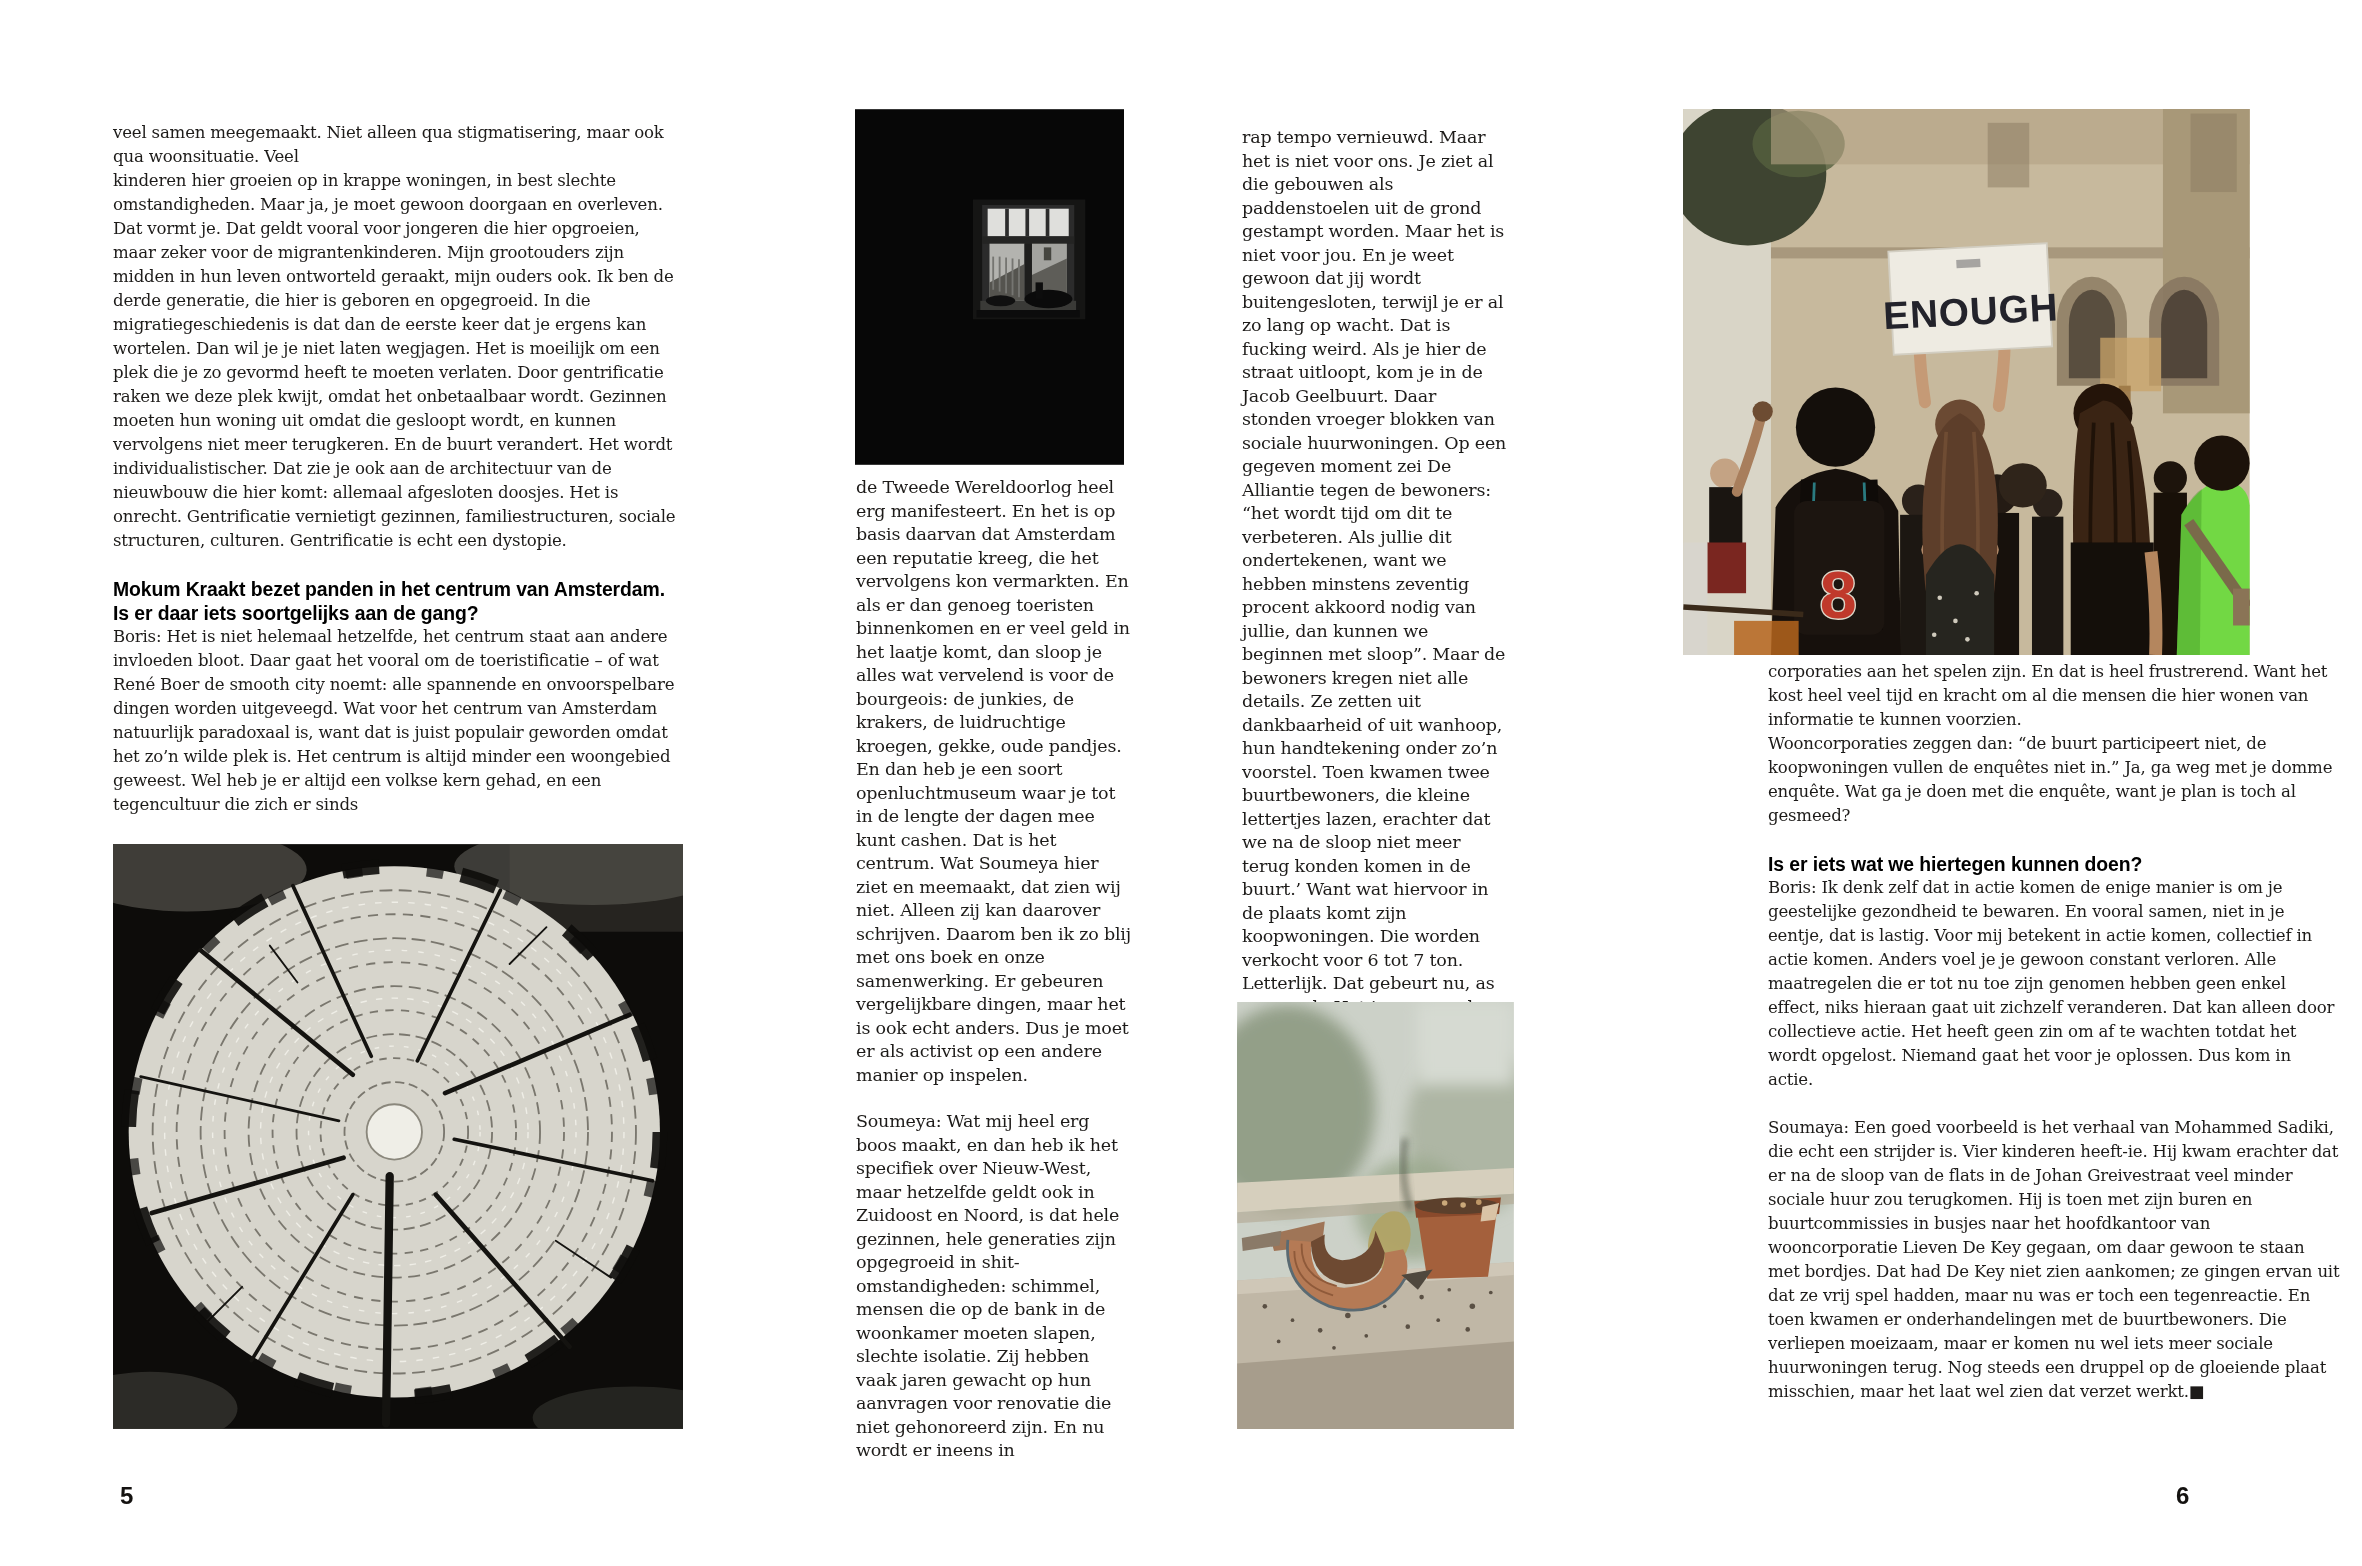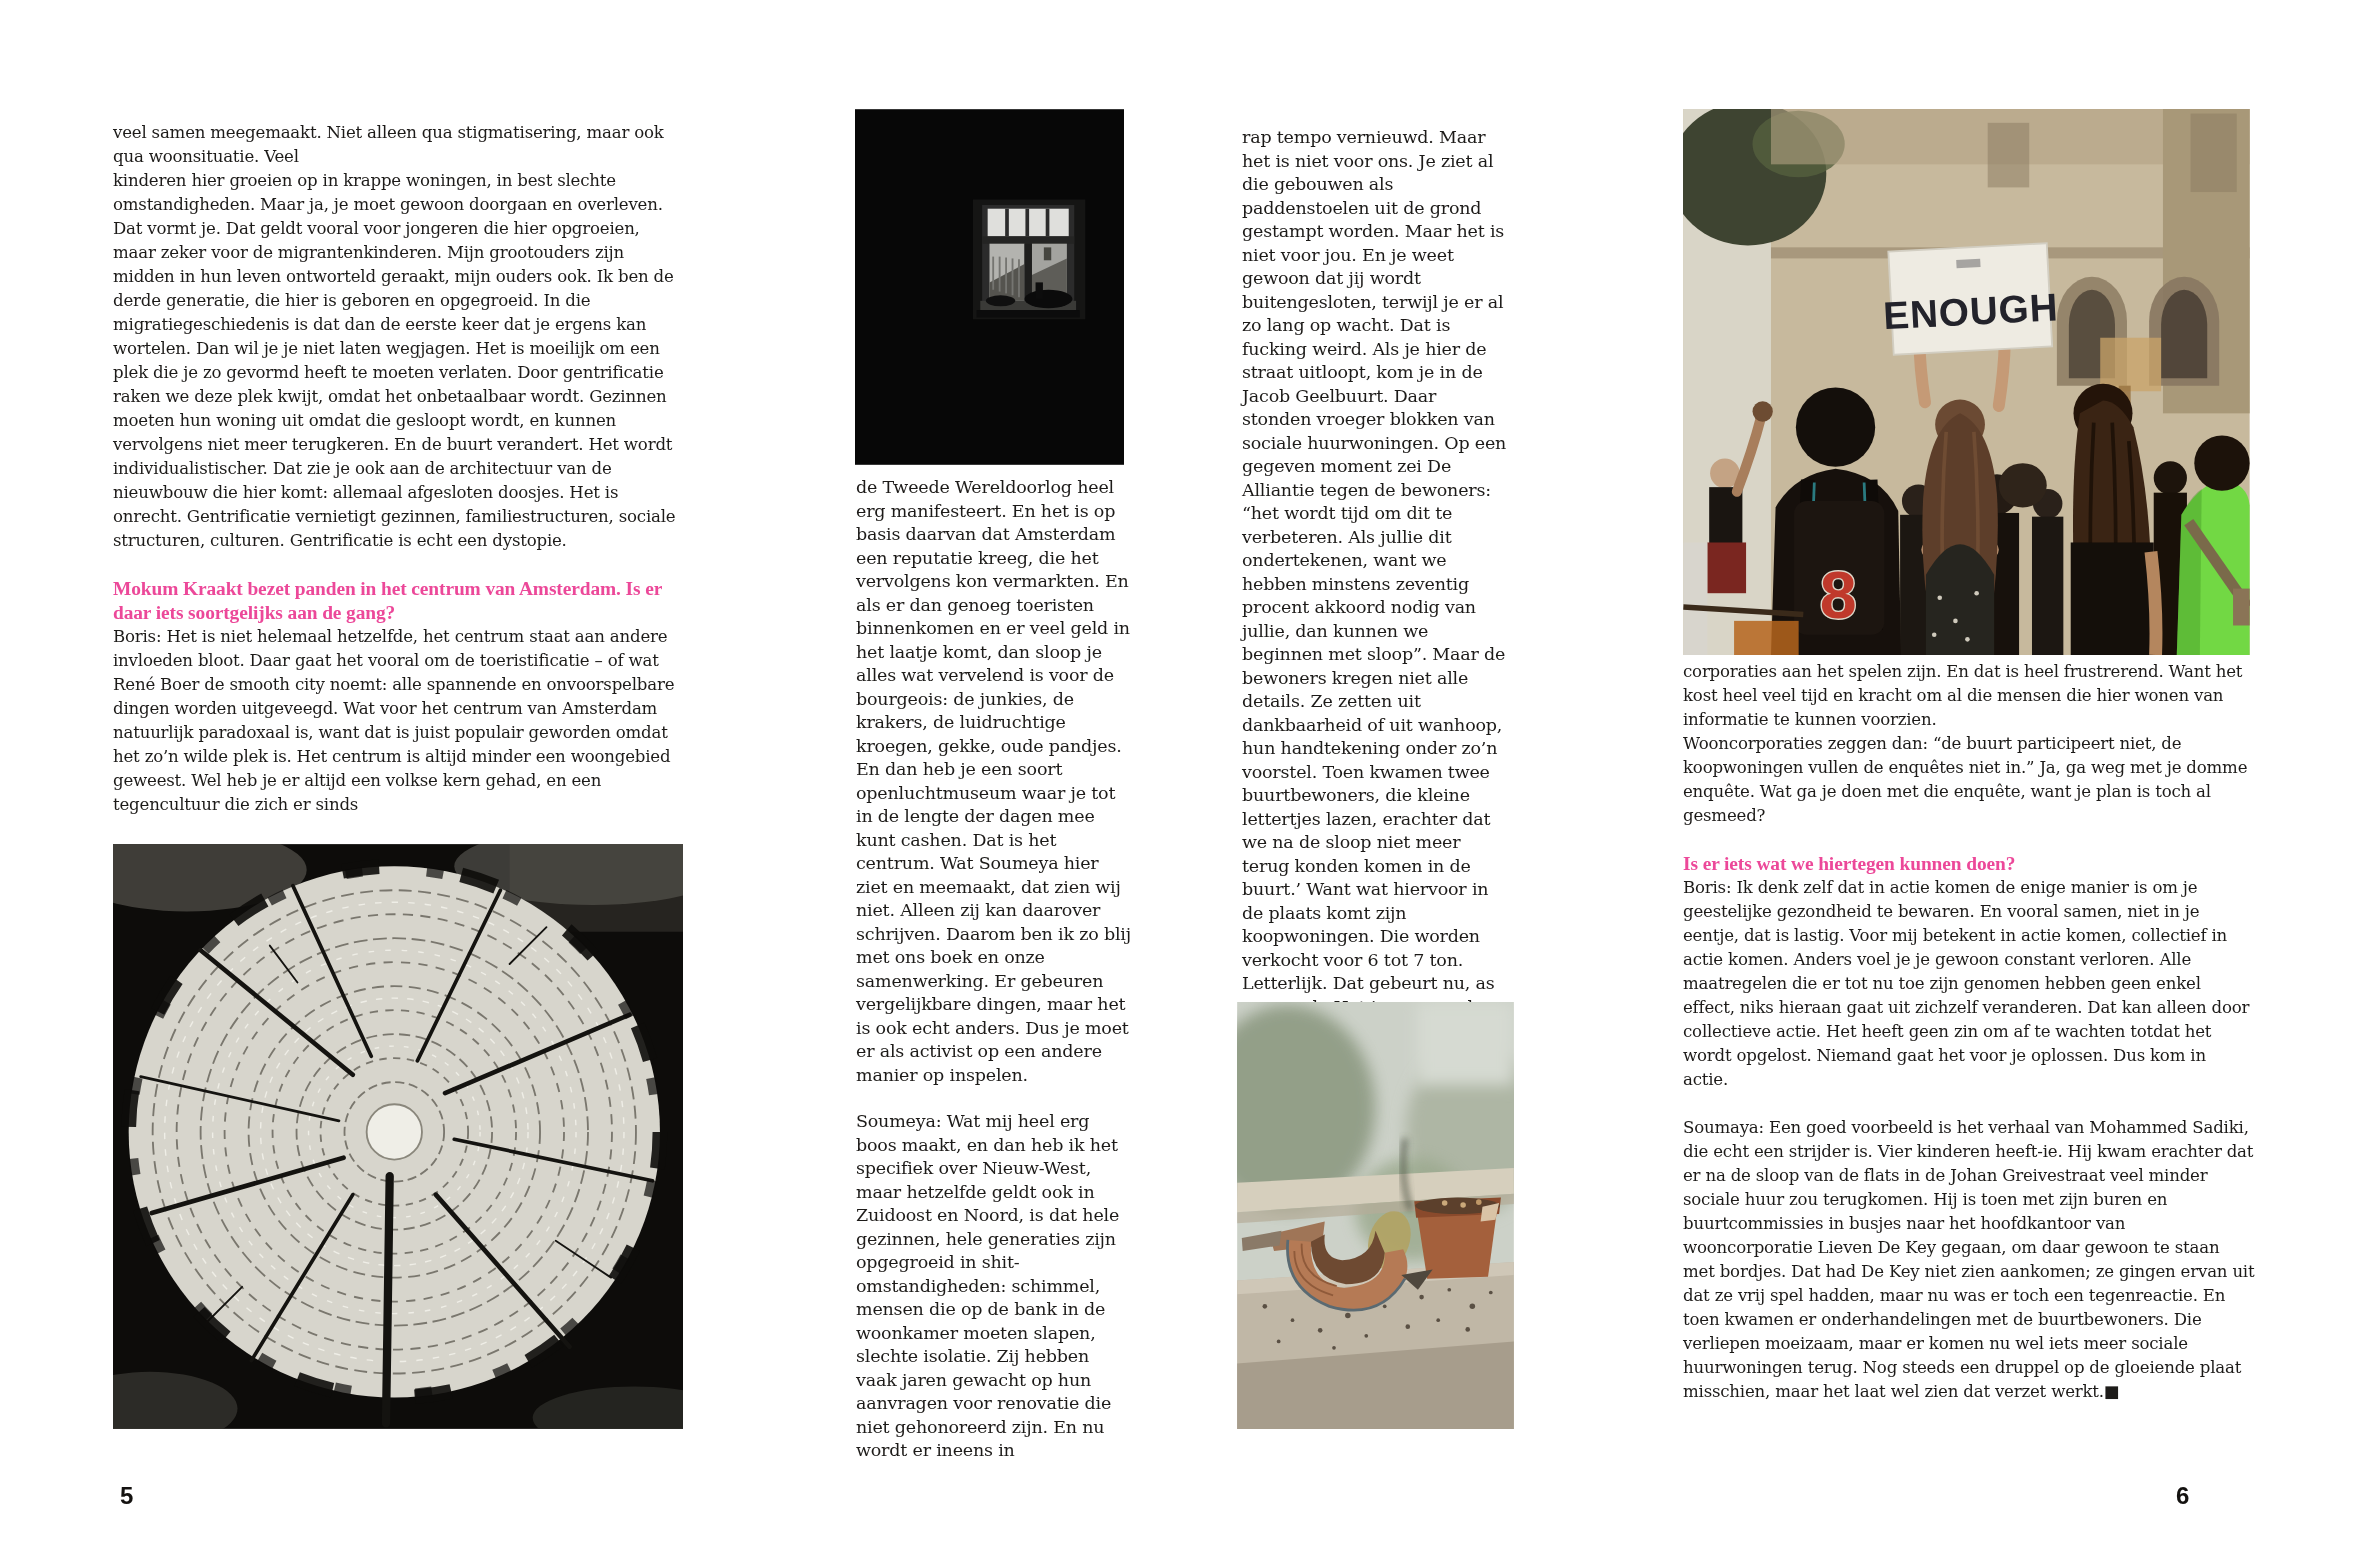--- a/index.html
+++ b/index.html
@@ -6,23 +6,23 @@
   .page{position:relative;width:2363px;height:1566px;background:#ffffff;overflow:hidden;
         font-family:"DejaVu Serif", serif;color:#1d1b19;border-radius:11px;}
   .col{position:absolute;text-align:left;}
   .col p{margin:0 0 24px 0;}
   .col .blk{display:block;}
   .col1{left:113px;top:121px;width:570px;font-size:16.6px;line-height:24px;letter-spacing:-0.2px;}
   .col2{left:856px;top:468px;width:275px;font-size:17.5px;line-height:23.5px;letter-spacing:-0.2px;margin-top:8px;}
   .col2 p{margin:0 0 23px 0;}
   .col3{left:1237px;top:121px;width:277px;font-size:17.5px;line-height:23.5px;letter-spacing:-0.2px;}
   .col3 p{margin:5px;}
-  .col4{left:1683px;top:660px;width:572px;font-size:16.6px;line-height:24px;letter-spacing:-0.2px;}
-  .q{font-family:Liberation Serif, serif;font-weight:700;font-size:19.4px;line-height:24px;
-     letter-spacing:-0.1px;margin:0;color:#ec4899;}
+  .col4{left:1768px;top:660px;width:572px;font-size:16.6px;line-height:24px;letter-spacing:-0.2px;}
+  .q{font-family:Liberation Sans, sans-serif;font-weight:700;font-size:19.4px;line-height:24px;
+     letter-spacing:-0.1px;margin:0;color:#000000;}
   .col4 .q{margin-top:22px;}
   .pagenum{position:absolute;font-family:"Liberation Sans", sans-serif;font-weight:700;
            font-size:24px;color:#141210;}
   .photo{position:absolute;display:block;}
 </style>
 </head>
 <body>
 
 <div class="page">
 

